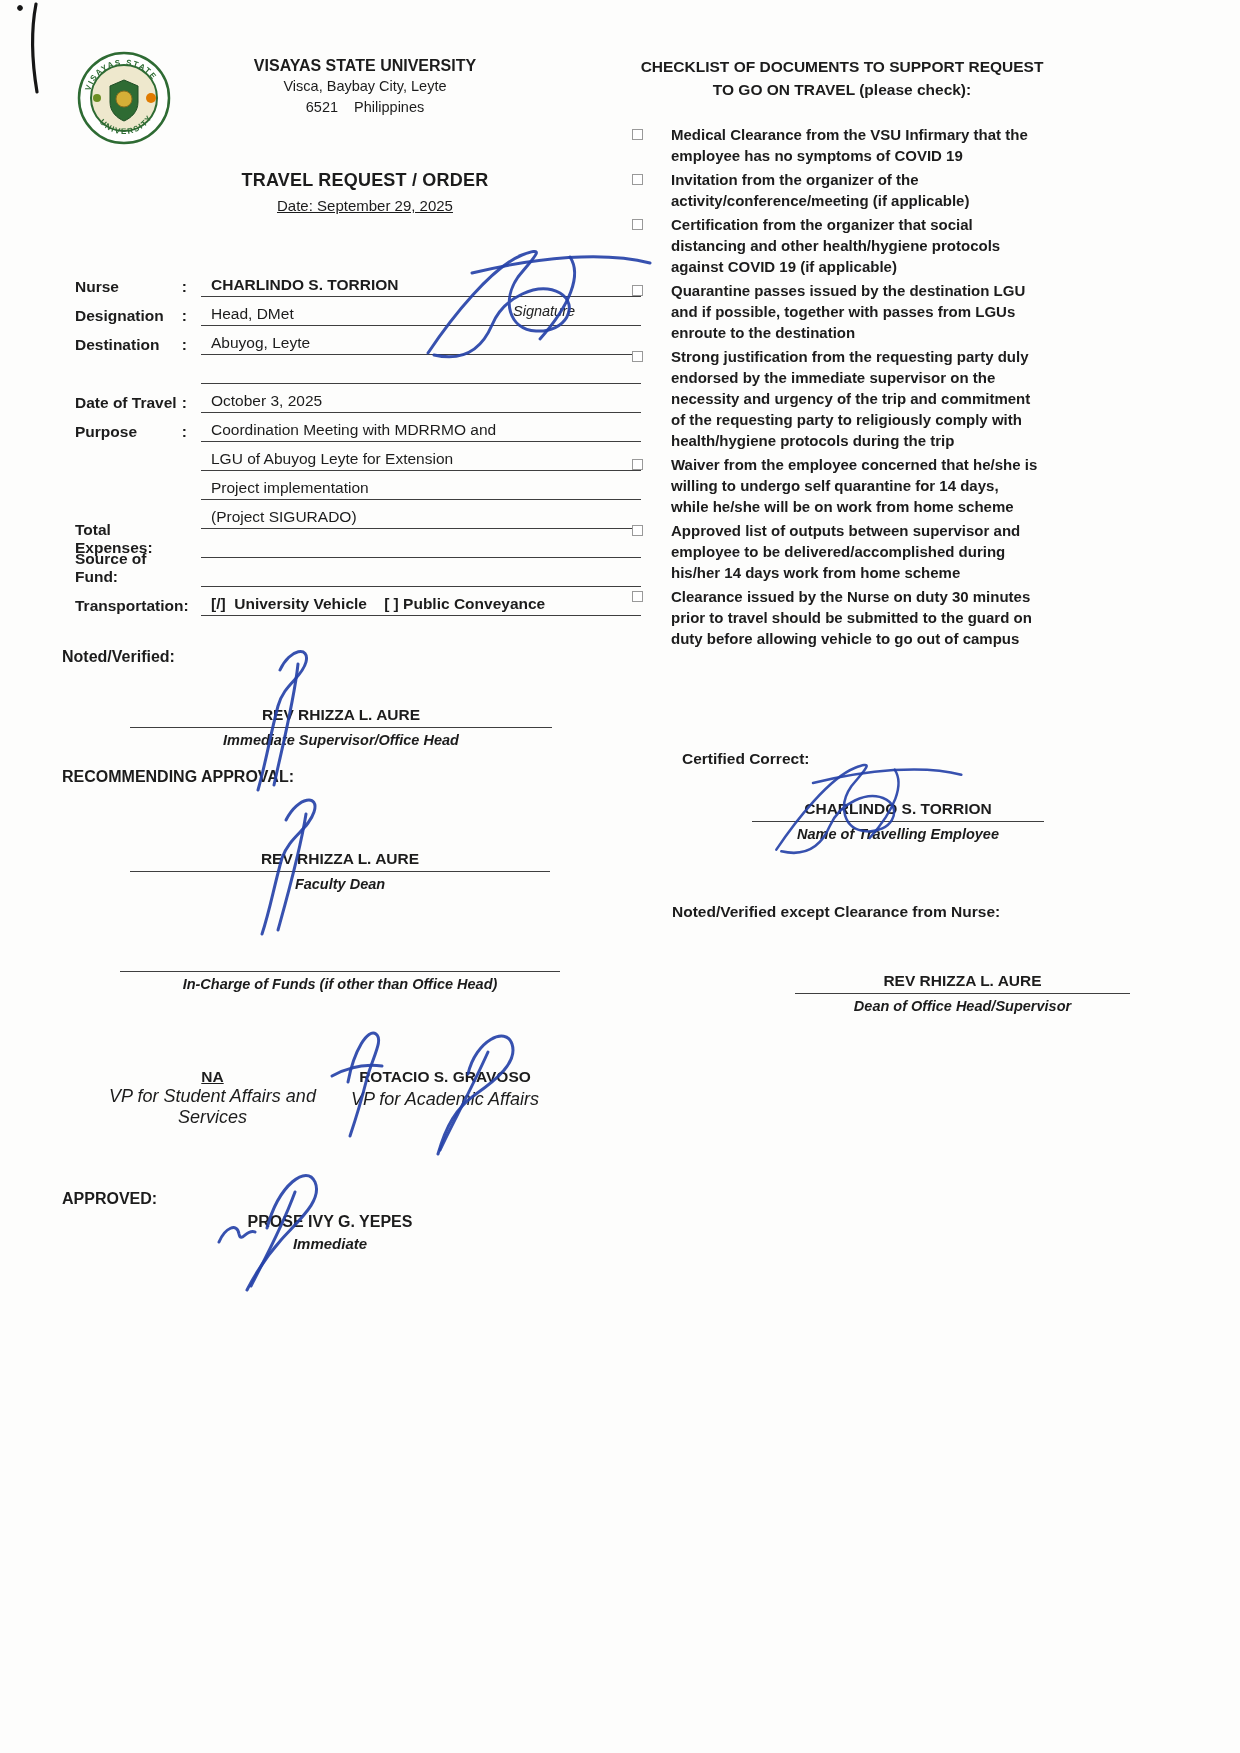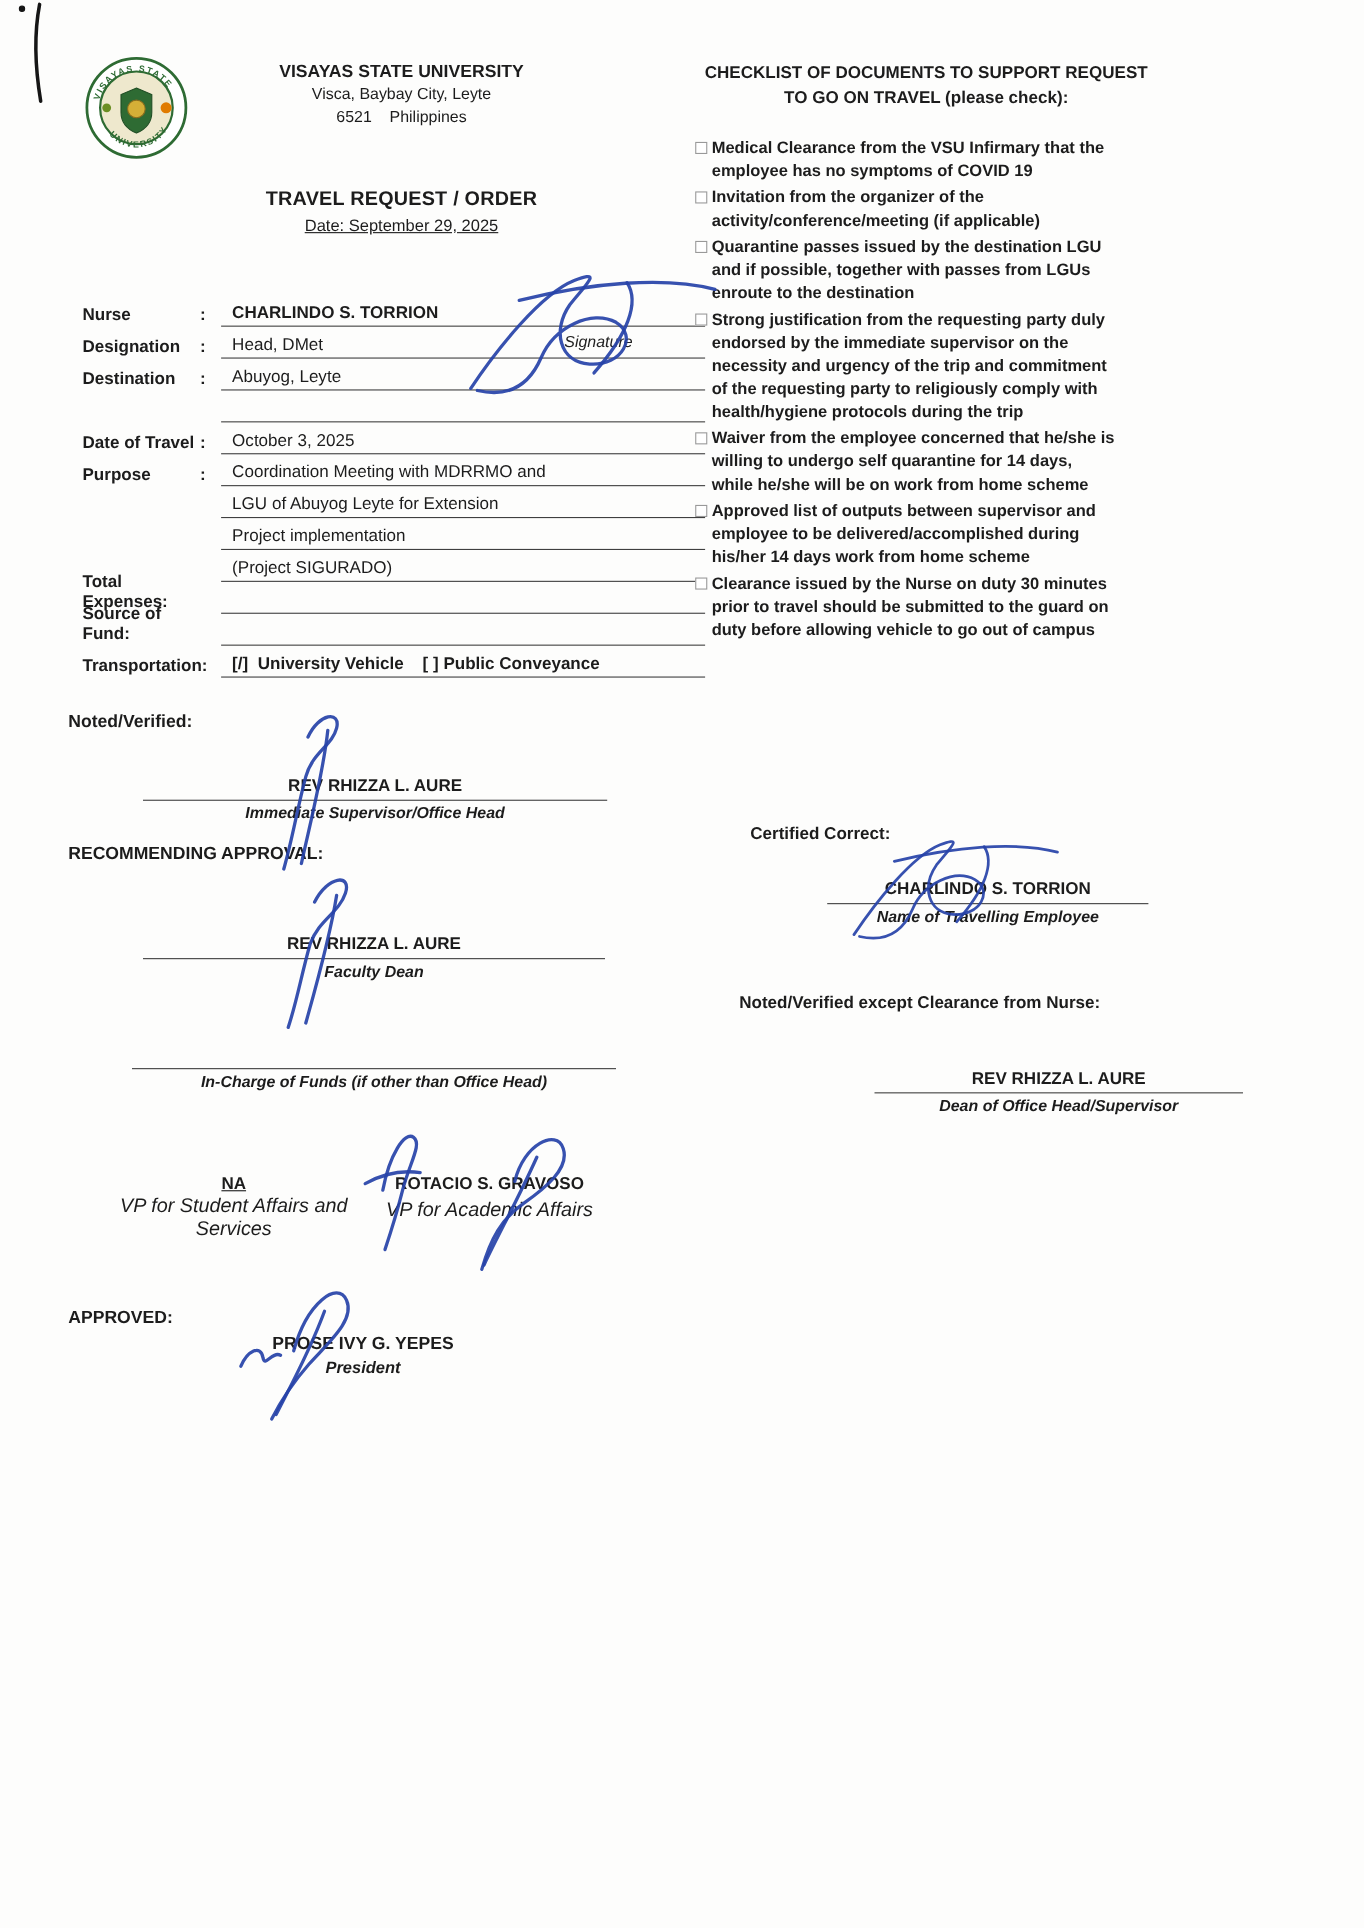--- a/index.html
+++ b/index.html
@@ -29,21 +29,21 @@
   
   .sigline-block { text-align:center; }
   .sigline-name { font-size:15.5px; font-weight:bold; border-bottom:1.6px solid #3f3f3f; padding-bottom:3px; }
   .sigline-title { font-size:14.5px; font-weight:bold; font-style:italic; margin-top:4px; }
   .section-label { font-size:16px; font-weight:bold; }
   .plain-title { font-size:18px; font-style:italic; line-height:21px; }
 
   
   .chk-title { left:616px; top:55px; width:452px; text-align:center; font-size:15.5px; font-weight:bold; line-height:23px; }
   .chk-items { left:632px; top:124px; width:412px; }
-  .chk-item { display:flex; gap:4px; margin-bottom:3px; }
+  .chk-item { display:flex; gap:28px; margin-bottom:3px; }
   .checkbox { width:11px; height:11px; border:1.3px solid #999; background:#fff; flex:none; margin-top:5px; }
   .chk-text { font-size:15px; font-weight:bold; line-height:21px; width:368px; }
 
   
   .sig svg path { fill:none; stroke:#2642a8; stroke-width:3; stroke-linecap:round; stroke-linejoin:round; opacity:.92; }
   .artifact svg path, .artifact svg circle { stroke:#161616; }
 
   .seal { left:76px; top:50px; }
 </style>
 </head>
@@ -187,36 +187,40 @@
     <div class="plain-title">Services</div>
   </div>
   <div class="abs sigline-block" style="left:320px; top:1068px; width:250px;">
     <div class="b" style="font-size:15.5px;">ROTACIO S. GRAVOSO</div>
     <div class="plain-title" style="margin-top:3px;">VP for Academic Affairs</div>
   </div>
 
   <div class="abs section-label" style="left:62px; top:1190px;">APPROVED:</div>
   <div class="abs sigline-block" style="left:190px; top:1213px; width:280px;">
     <div class="b" style="font-size:16px;">PROSE IVY G. YEPES</div>
-    <div class="sigline-title" style="font-size:15px;">President</div>
+    <div class="sigline-title" style="font-size:15px;">Immediate</div>
   </div>
 
   <div class="abs chk-title">
     <div>CHECKLIST OF DOCUMENTS TO SUPPORT REQUEST</div>
     <div>TO GO ON TRAVEL (please check):</div>
   </div>
 
   <div class="abs chk-items">
     <div class="chk-item">
       <span class="checkbox"></span>
       <span class="chk-text">Medical Clearance from the VSU Infirmary that the employee has no symptoms of COVID 19</span>
     </div>
     <div class="chk-item">
       <span class="checkbox"></span>
       <span class="chk-text">Invitation from the organizer of the activity/conference/meeting (if applicable)</span>
+    </div>
+    <div class="chk-item">
+      <span class="checkbox"></span>
+      <span class="chk-text">Certification from the organizer that social distancing and other health/hygiene protocols against COVID 19 (if applicable)</span>
     </div>
     <div class="chk-item">
       <span class="checkbox"></span>
       <span class="chk-text">Quarantine passes issued by the destination LGU and if possible, together with passes from LGUs enroute to the destination</span>
     </div>
     <div class="chk-item">
       <span class="checkbox"></span>
       <span class="chk-text">Strong justification from the requesting party duly endorsed by the immediate supervisor on the necessity and urgency of the trip and commitment of the requesting party to religiously comply with health/hygiene protocols during the trip</span>
     </div>
     <div class="chk-item">

